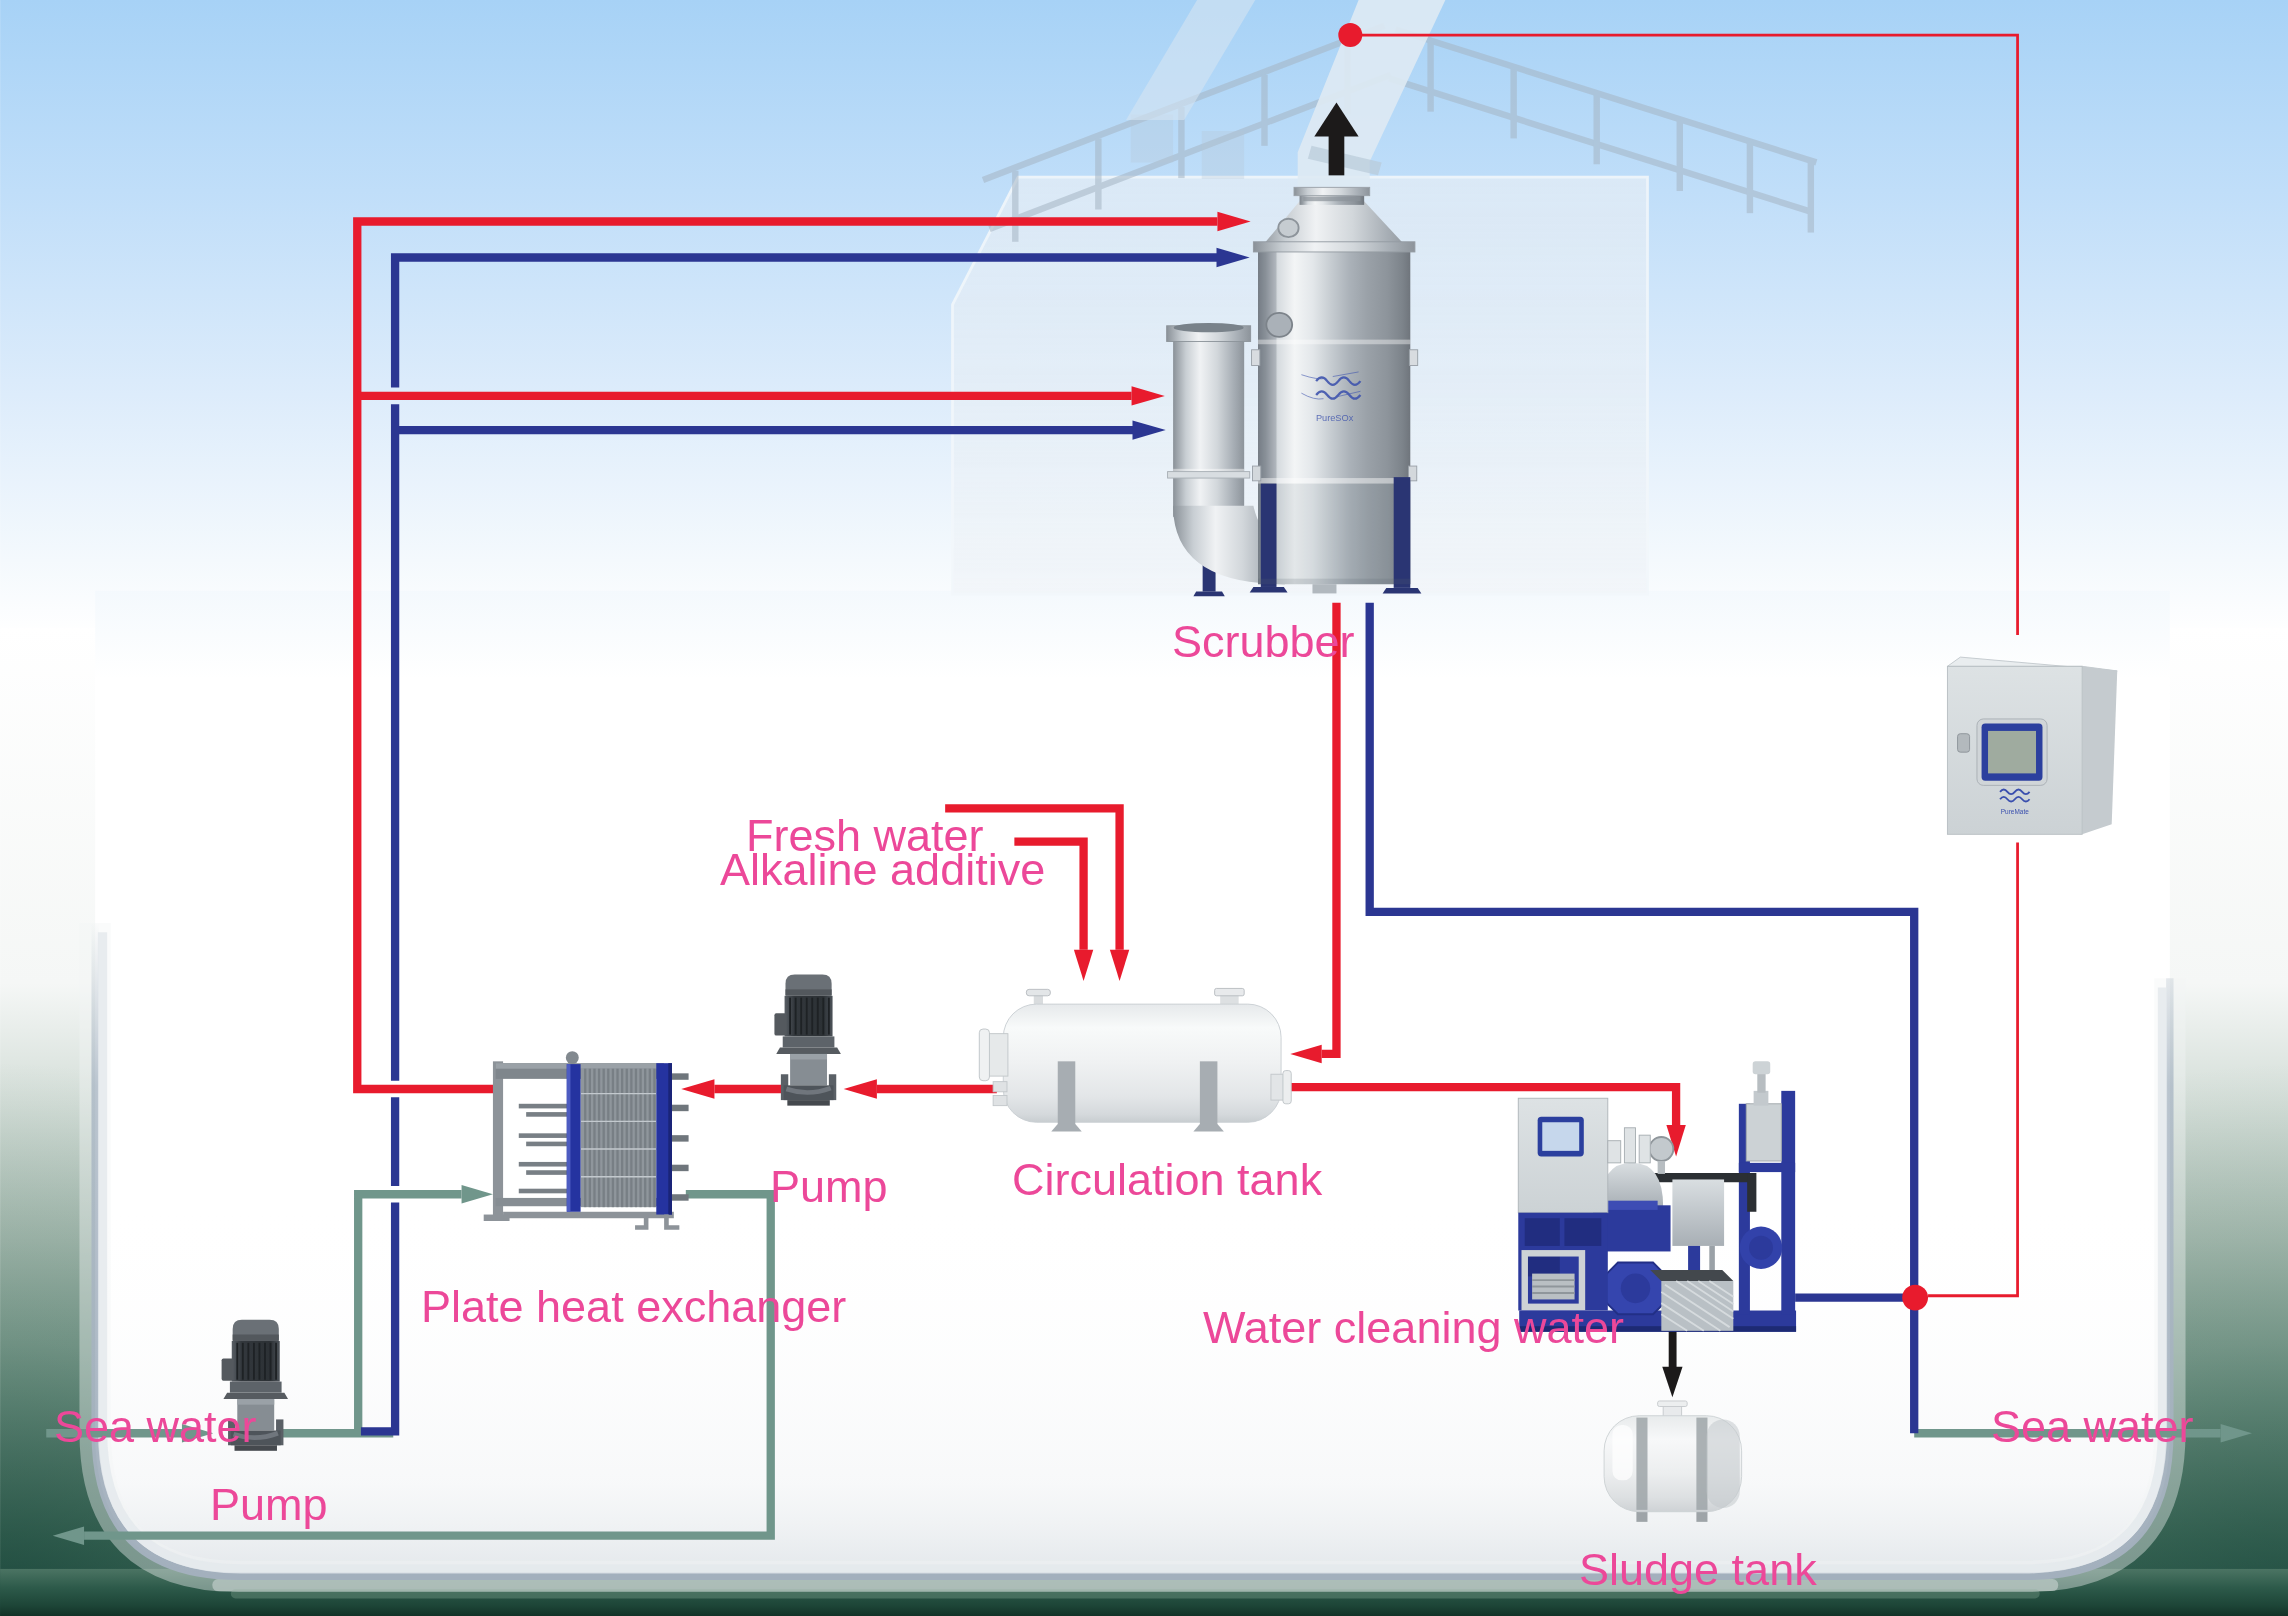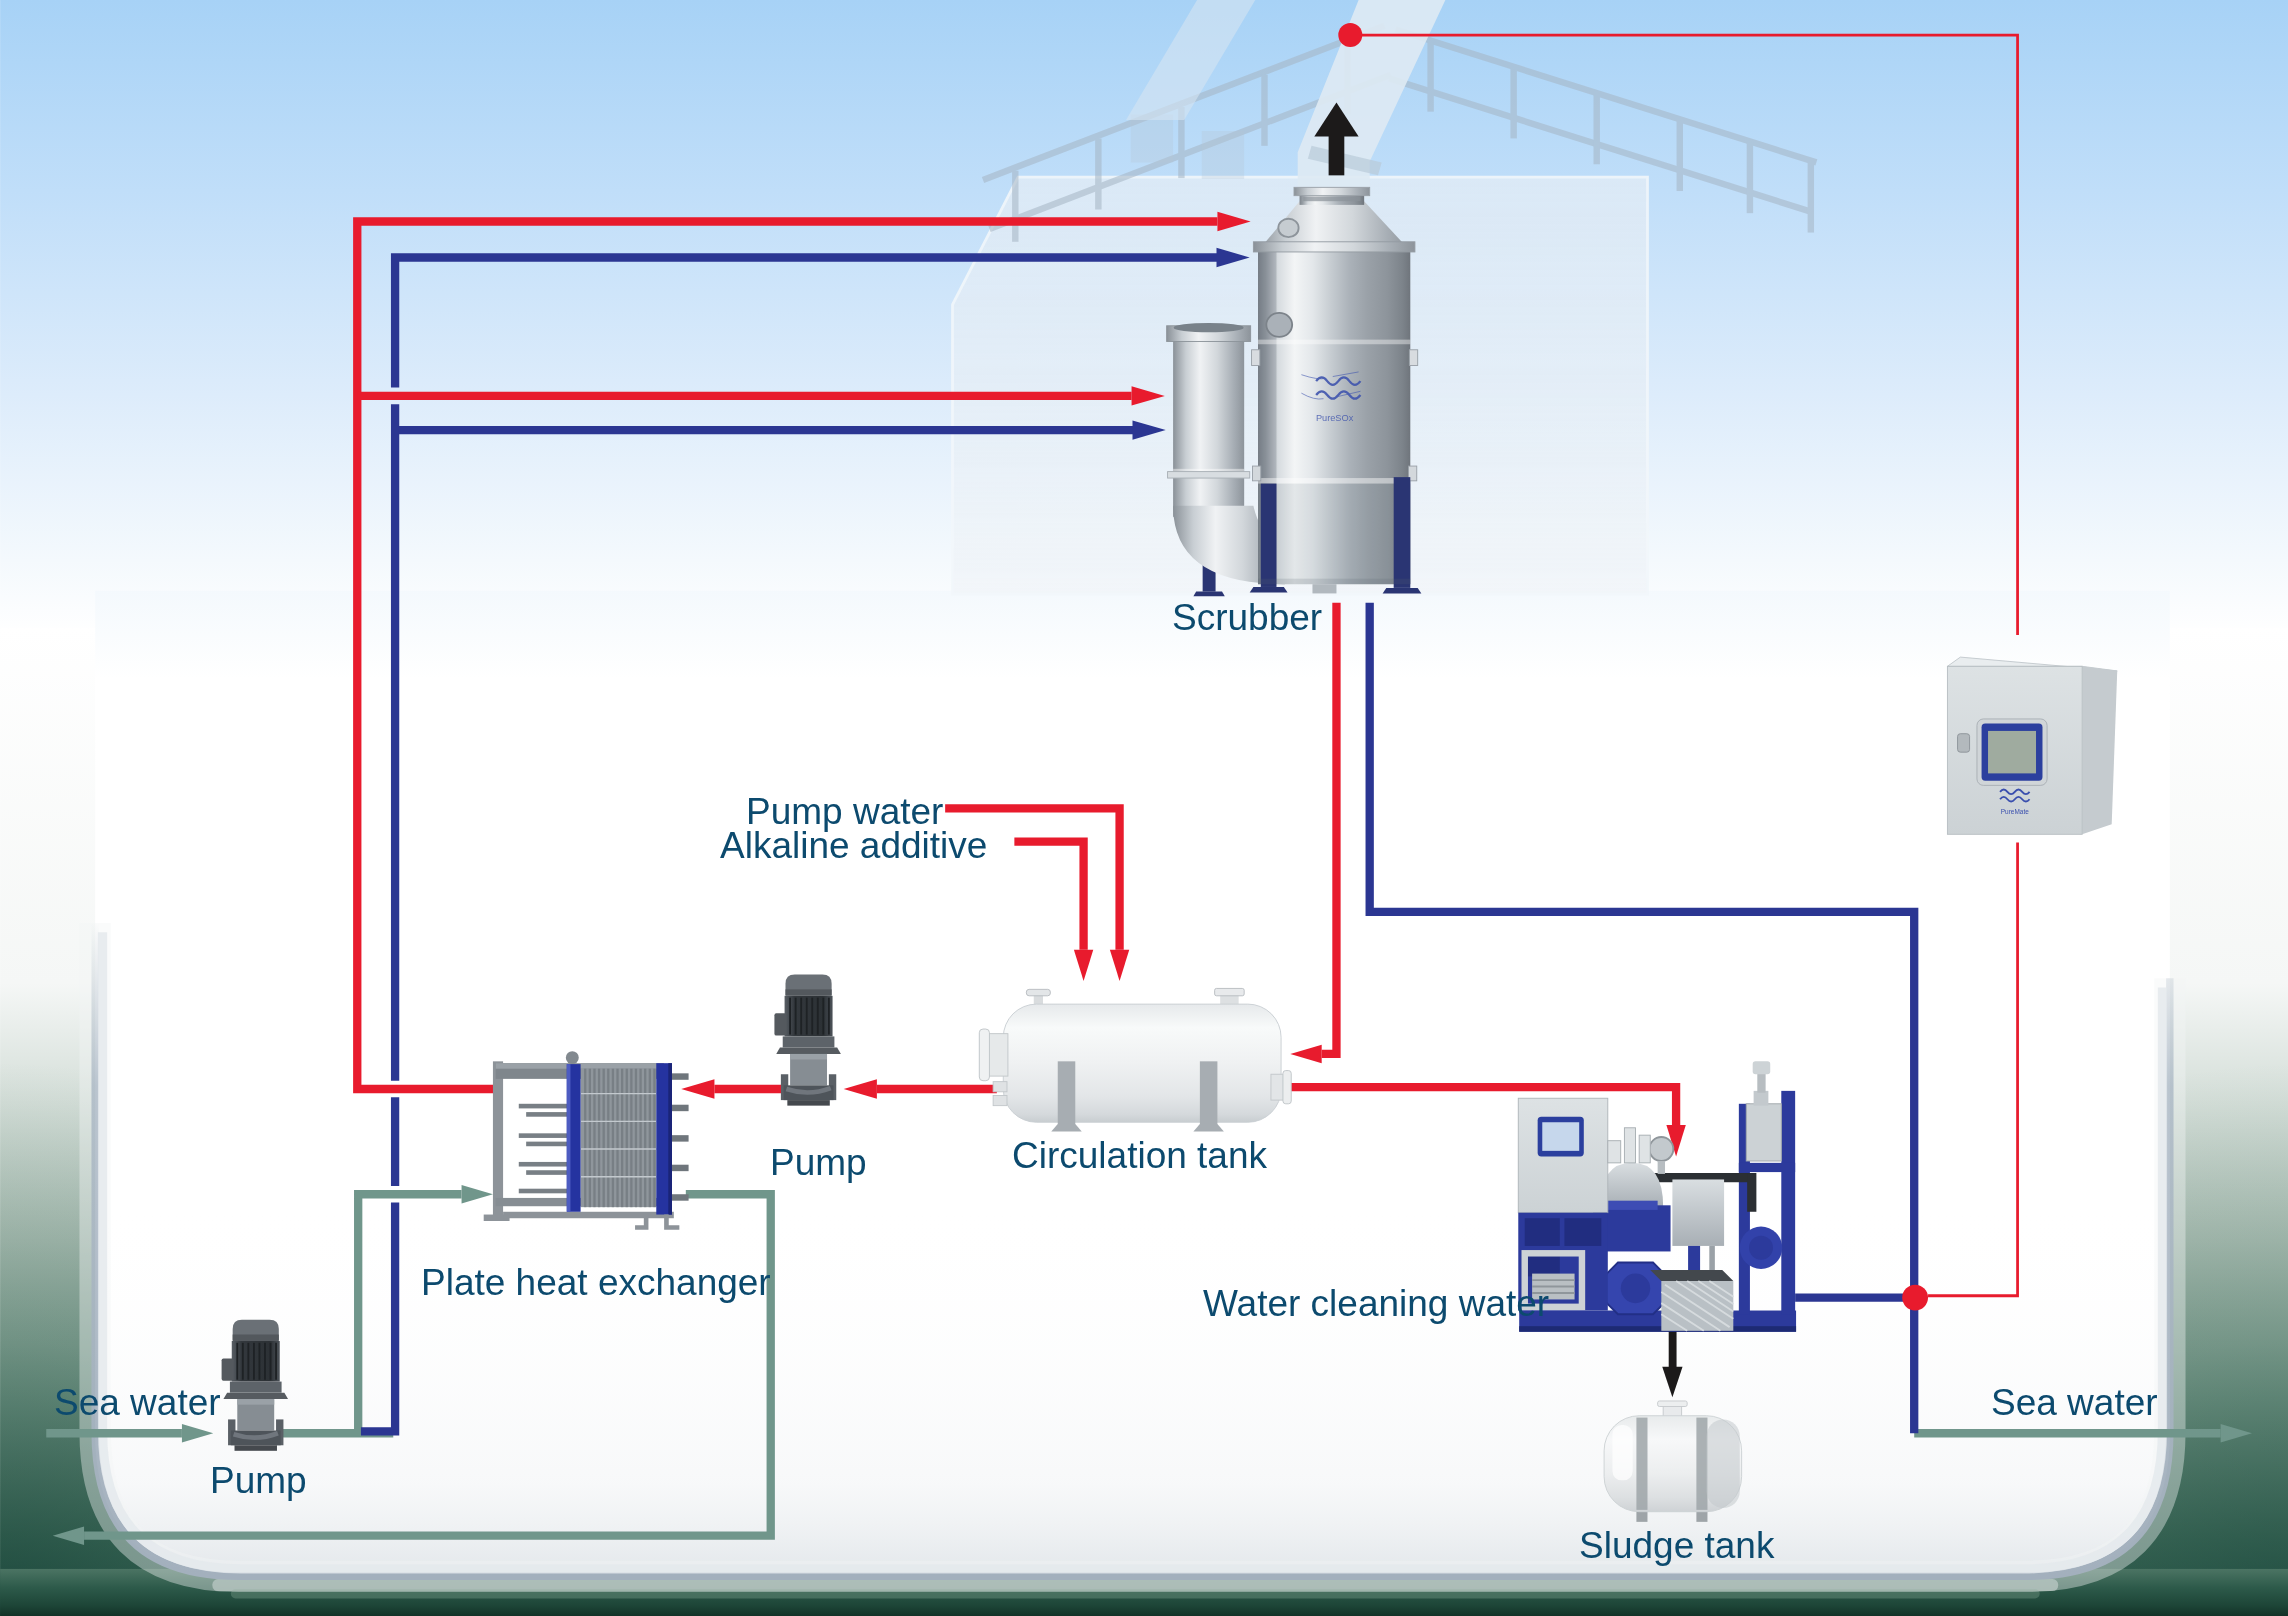--- a/index.html
+++ b/index.html
@@ -1,17 +1,17 @@
 <!DOCTYPE html>
 <html style="font-size:14.8px"><head>
 <meta charset="utf-8">
 <style>
 html,body{margin:0;padding:0;}
 #page{position:relative;width:2289px;height:1616px;overflow:hidden;font-family:"Liberation Sans",sans-serif;background:#ffffff;padding-left:48px;}
-.lbl{position:absolute;color:#0c4a6e;font-size:37px;line-height:40px;white-space:nowrap;letter-spacing:0px;}
+.lbl{position:absolute;color:#ec4899;font-size:45px;line-height:40px;white-space:nowrap;letter-spacing:0px;margin-top:24px;}
 </style>
 </head>
 <body>
 <div id="page">
 <svg width="2289" height="1616" viewBox="0 0 2480 1751" style="position:absolute;left:0;top:0">
 <defs>
 <linearGradient id="sky" x1="0" y1="0" x2="0" y2="1">
  <stop offset="0" stop-color="#a7d2f6"></stop>
  <stop offset="0.3" stop-color="#c0def9"></stop>
  <stop offset="0.62" stop-color="#ddecfb"></stop>
@@ -469,21 +469,21 @@
 <rect x="1838" y="1540" width="12" height="109" fill="#9ea4a8"></rect>
 <rect x="1738" y="1534" width="149" height="104" rx="38" fill="url(#sludge)" stroke="#ccd1d4" stroke-width="1"></rect>
 <rect x="1773" y="1536" width="12" height="100" fill="#9ea4a8" opacity="0.85"></rect>
 <rect x="1838" y="1536" width="12" height="100" fill="#9ea4a8" opacity="0.85"></rect>
 <rect x="1849" y="1538" width="36" height="96" rx="18" fill="#c3c8cc" opacity="0.55"></rect>
 <rect x="1747" y="1544" width="22" height="60" rx="10" fill="#ffffff" opacity="0.7"></rect>
 </g>
 </svg>
 
 <div class="lbl" style="left:1172px;top:598px;">Scrubber</div>
-<div class="lbl" style="left:746px;top:792px;">Pump water</div>
+<div class="lbl" style="left:746px;top:792px;">Fresh water</div>
 <div class="lbl" style="left:720px;top:826px;">Alkaline additive</div>
 <div class="lbl" style="left:770px;top:1143px;">Pump</div>
 <div class="lbl" style="left:1012px;top:1136px;text-align:center;">Circulation tank</div>
 <div class="lbl" style="left:421px;top:1263px;">Plate heat exchanger</div>
 <div class="lbl" style="left:1203px;top:1284px;">Water cleaning water</div>
 <div class="lbl" style="left:1579px;top:1526px;text-align:center;">Sludge tank</div>
 <div class="lbl" style="left:54px;top:1383px;">Sea water</div>
 <div class="lbl" style="left:1991px;top:1383px;">Sea water</div>
 <div class="lbl" style="left:210px;top:1461px;">Pump</div>
 </div>

